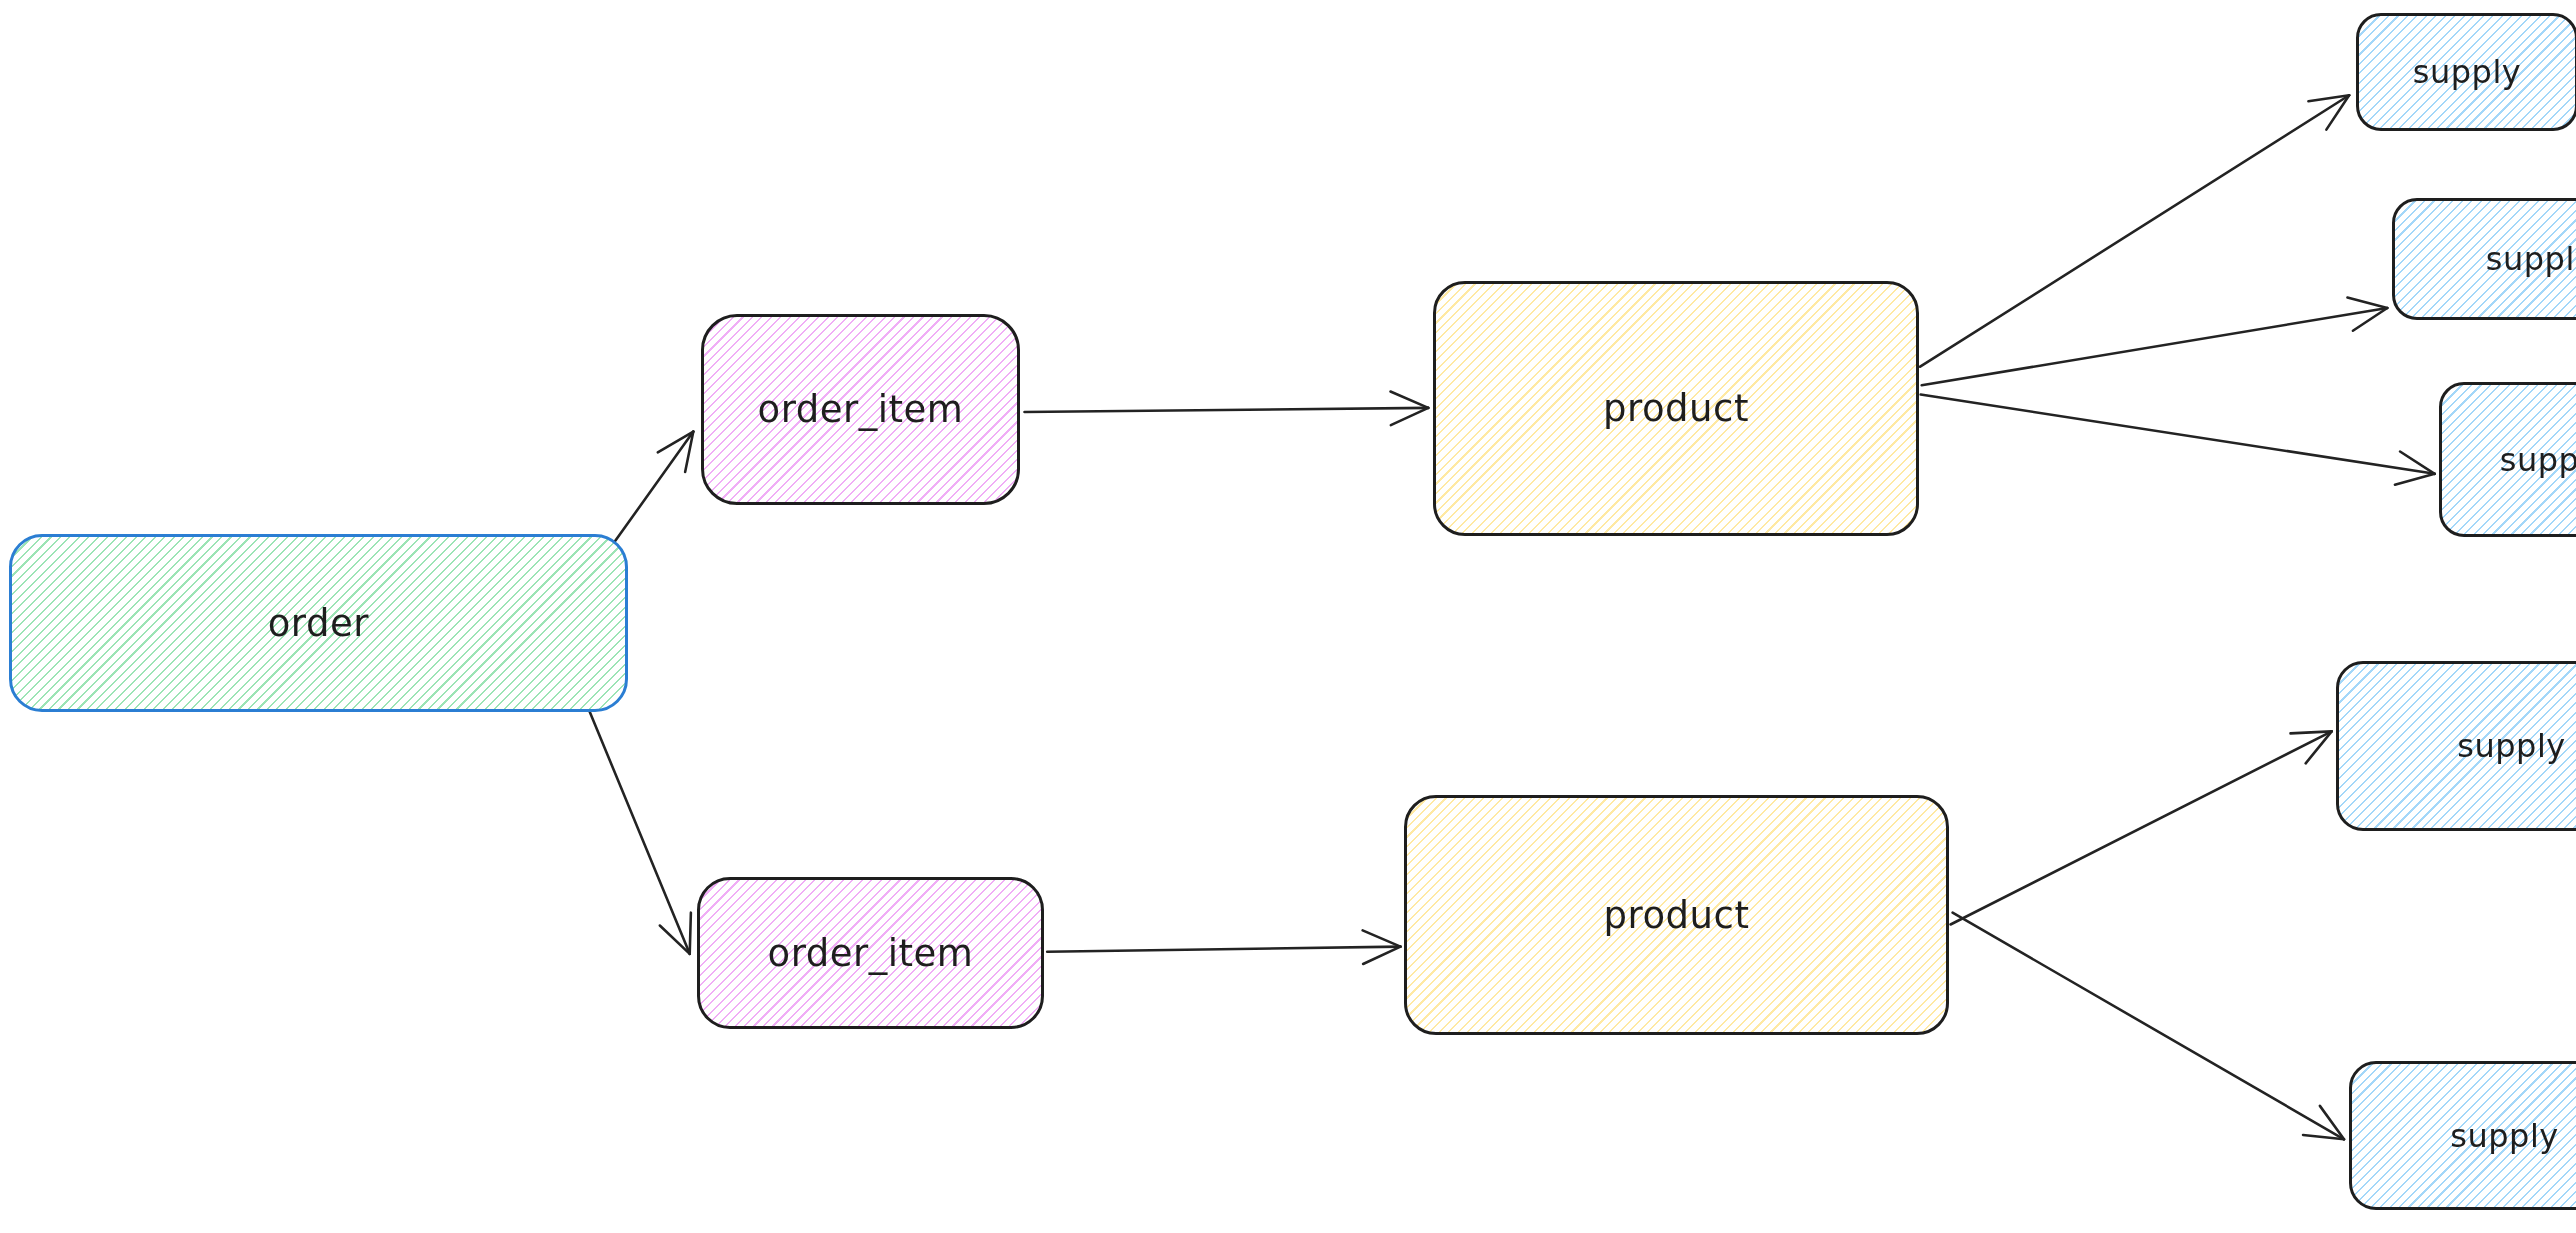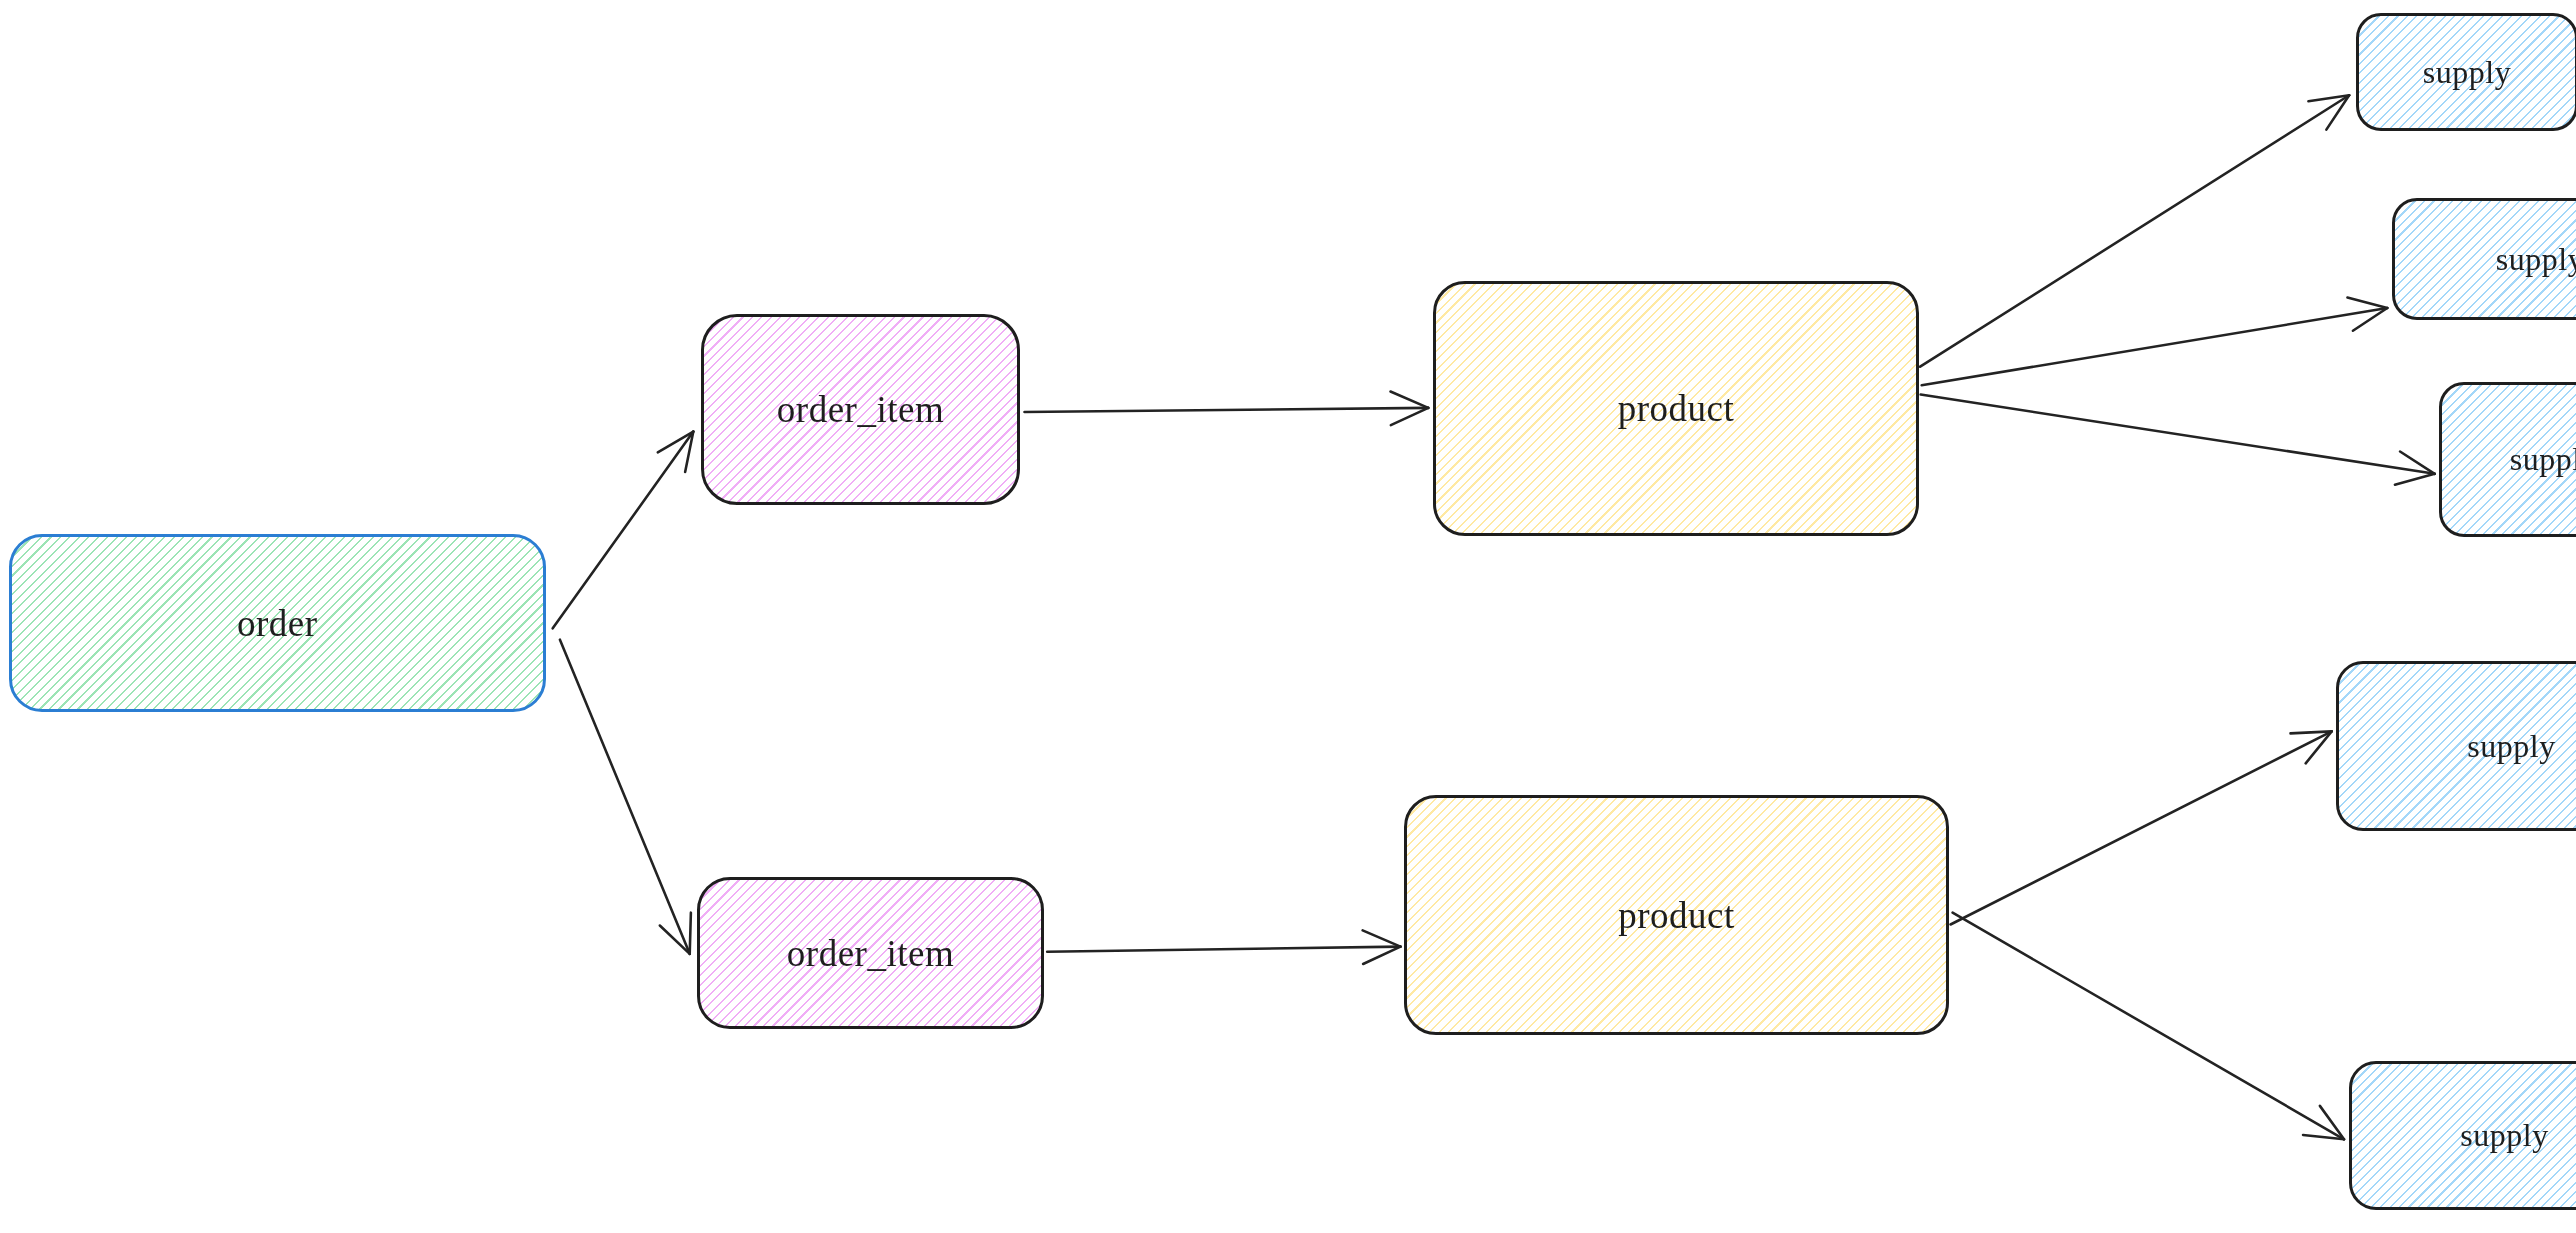--- a/index.html
+++ b/index.html
@@ -29,21 +29,20 @@
     box-sizing: border-box;
     display: flex;
     align-items: center;
     justify-content: center;
     background-color: #ffffff;
   }
   .node .label {
     color: #1e1e1e;
     white-space: nowrap;
     letter-spacing: 0.5px;
-    font-family: Liberation Serif, serif;
   }
 </style>
 </head>
 <body>
 
 <div id="canvas">
 
   <svg id="edges" xmlns="http://www.w3.org/2000/svg" viewBox="0 0 5240 2394" width="2700" height="1233">
       <g>
         <line x1="1072" y1="1220" x2="1345" y2="838" stroke="#232323" stroke-width="5" stroke-linecap="round"></line>
@@ -85,21 +84,21 @@
         <line x1="4526" y1="1420" x2="4446.096171282257" y2="1423.9214992344207" stroke="#232323" stroke-width="5" stroke-linecap="round"></line>
         <line x1="4526" y1="1420" x2="4475.587282113397" y2="1482.1172912745383" stroke="#232323" stroke-width="5" stroke-linecap="round"></line>
       </g>
       <g>
         <line x1="3790" y1="1772" x2="4550" y2="2212" stroke="#232323" stroke-width="5" stroke-linecap="round"></line>
         <line x1="4550" y1="2212" x2="4503.127328539758" y2="2147.169816673248" stroke="#232323" stroke-width="5" stroke-linecap="round"></line>
         <line x1="4550" y1="2212" x2="4470.438884271701" y2="2203.631674954439" stroke="#232323" stroke-width="5" stroke-linecap="round"></line>
       </g>
     </svg>
 
-  <div class="node" style="left: 8.8px; top: 534px; width: 537px; height: 178px; border-radius: 33px; border: 3.6px solid rgb(43, 126, 211); background-image: repeating-linear-gradient(135deg, rgb(156, 228, 181) 0px, rgb(156, 228, 181) 1.5px, transparent 1.5px, transparent 6.7px);">
+  <div class="node" style="left: 8.8px; top: 534px; width: 619px; height: 178px; border-radius: 33px; border: 3.6px solid rgb(43, 126, 211); background-image: repeating-linear-gradient(135deg, rgb(156, 228, 181) 0px, rgb(156, 228, 181) 1.5px, transparent 1.5px, transparent 6.7px);">
     <span class="label" style="font-size: 37px;">order</span>
   </div>
 
   <div class="node" style="left: 701px; top: 314px; width: 319px; height: 191px; border-radius: 36px; border: 3.1px solid rgb(30, 30, 30); background-image: repeating-linear-gradient(135deg, rgb(240, 174, 246) 0px, rgb(240, 174, 246) 1.5px, transparent 1.5px, transparent 6.7px);">
     <span class="label" style="font-size: 37px;">order_item</span>
   </div>
 
   <div class="node" style="left: 697px; top: 877px; width: 347px; height: 152px; border-radius: 33px; border: 3.1px solid rgb(30, 30, 30); background-image: repeating-linear-gradient(135deg, rgb(240, 174, 246) 0px, rgb(240, 174, 246) 1.5px, transparent 1.5px, transparent 6.7px);">
     <span class="label" style="font-size: 37px;">order_item</span>
   </div>

